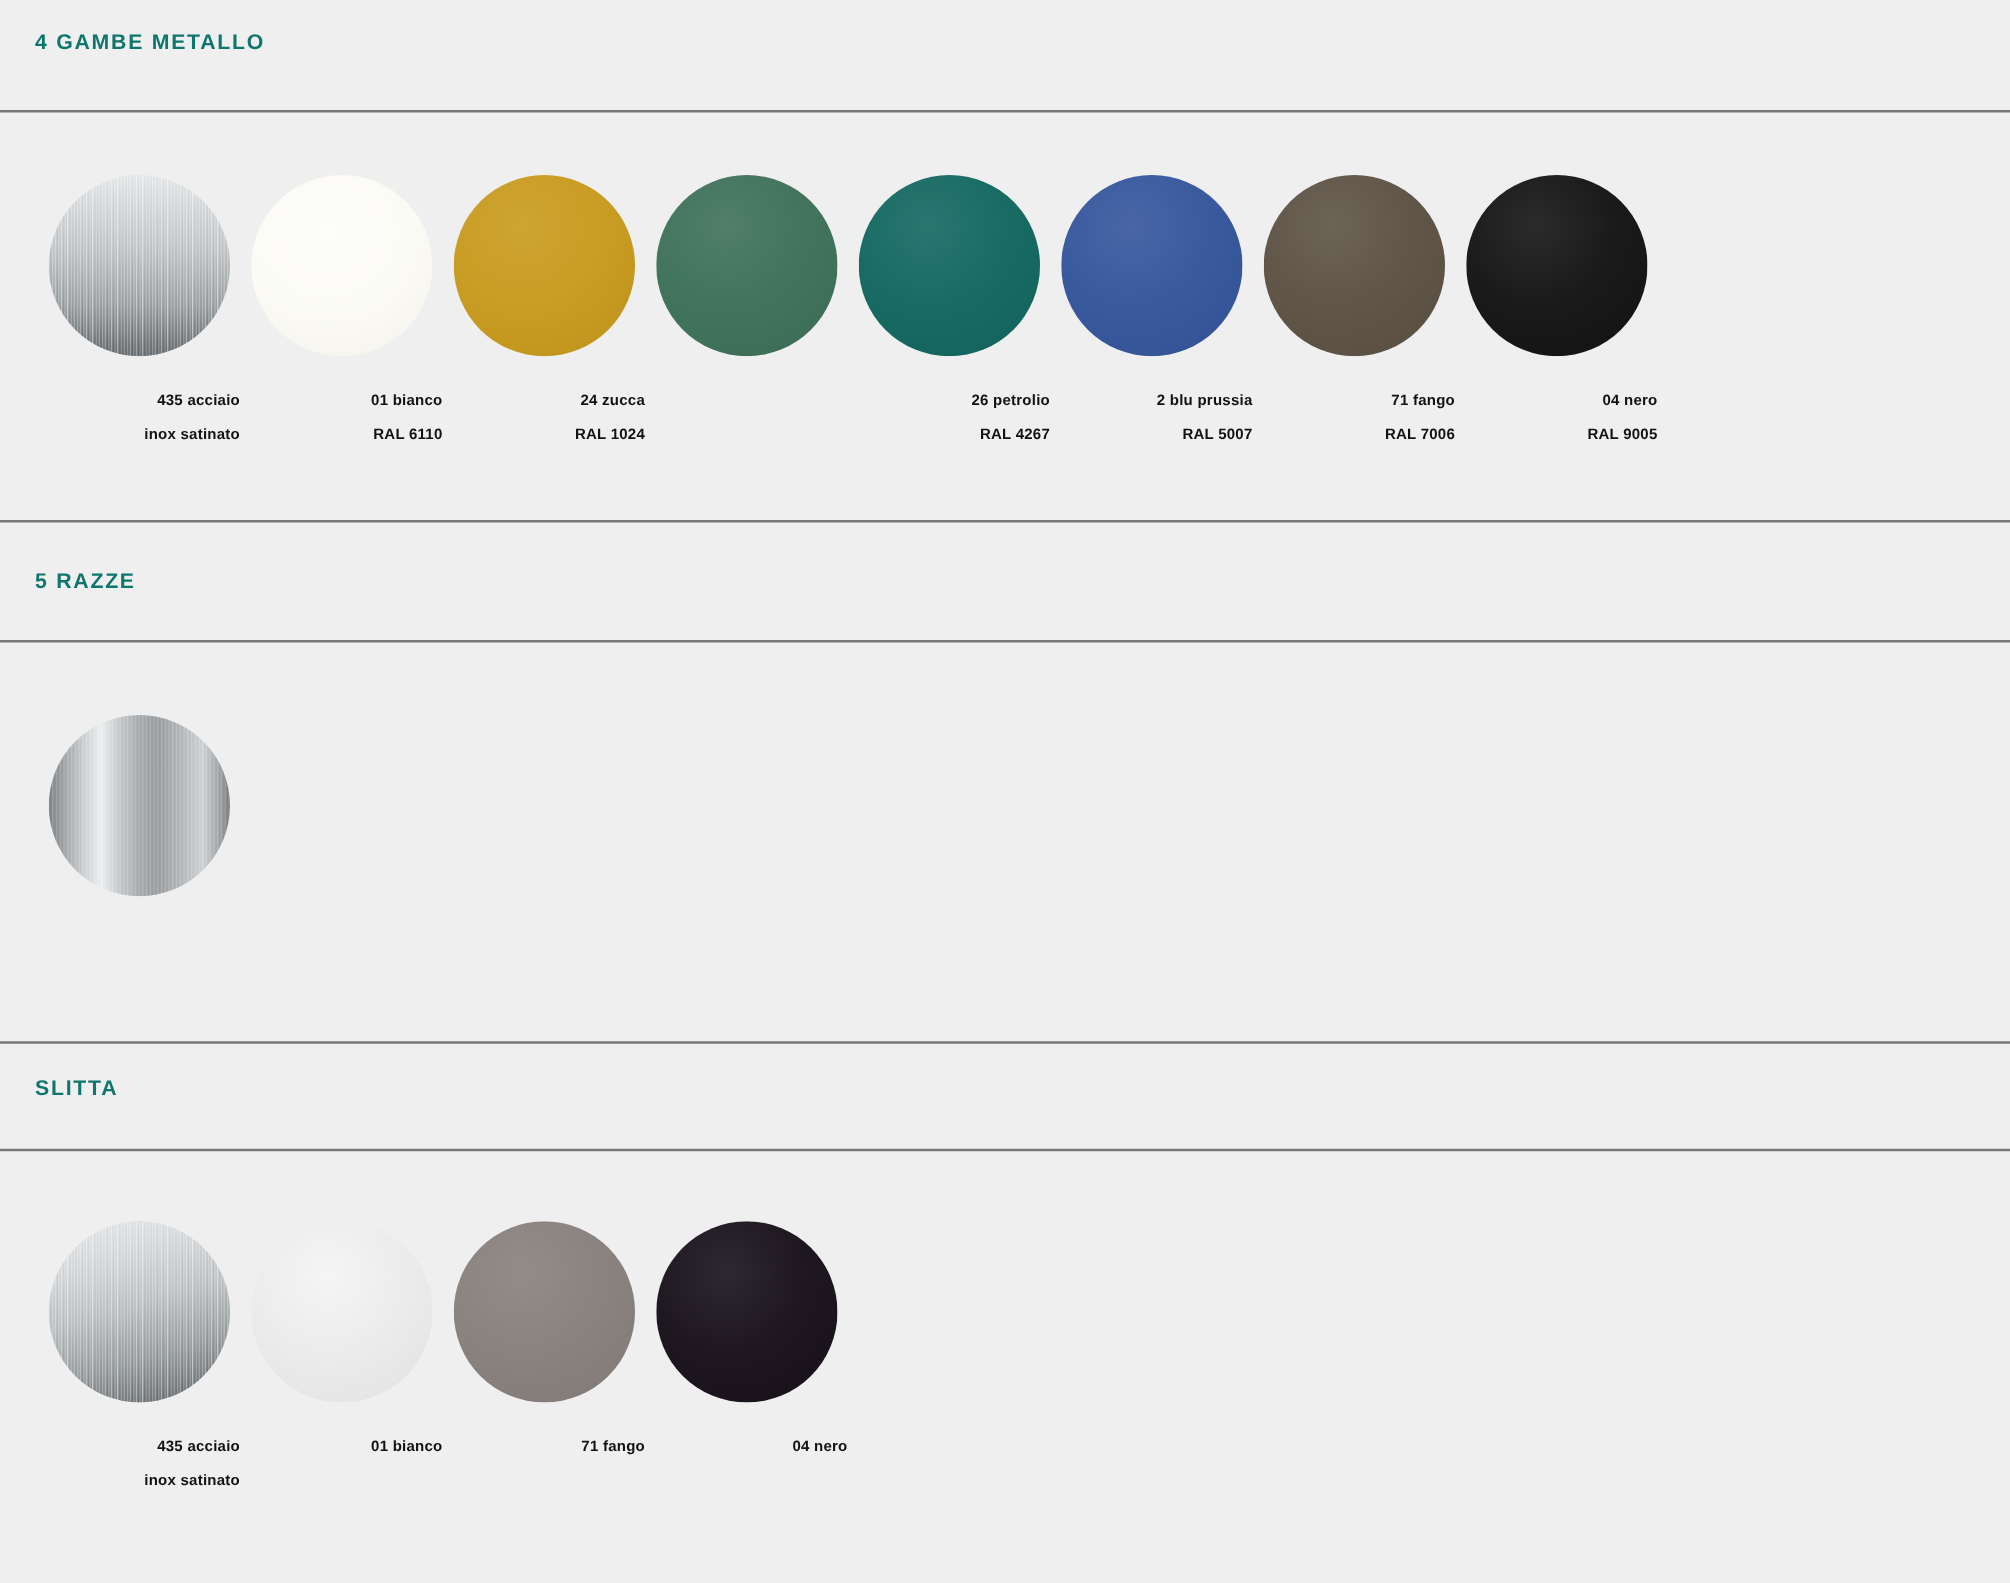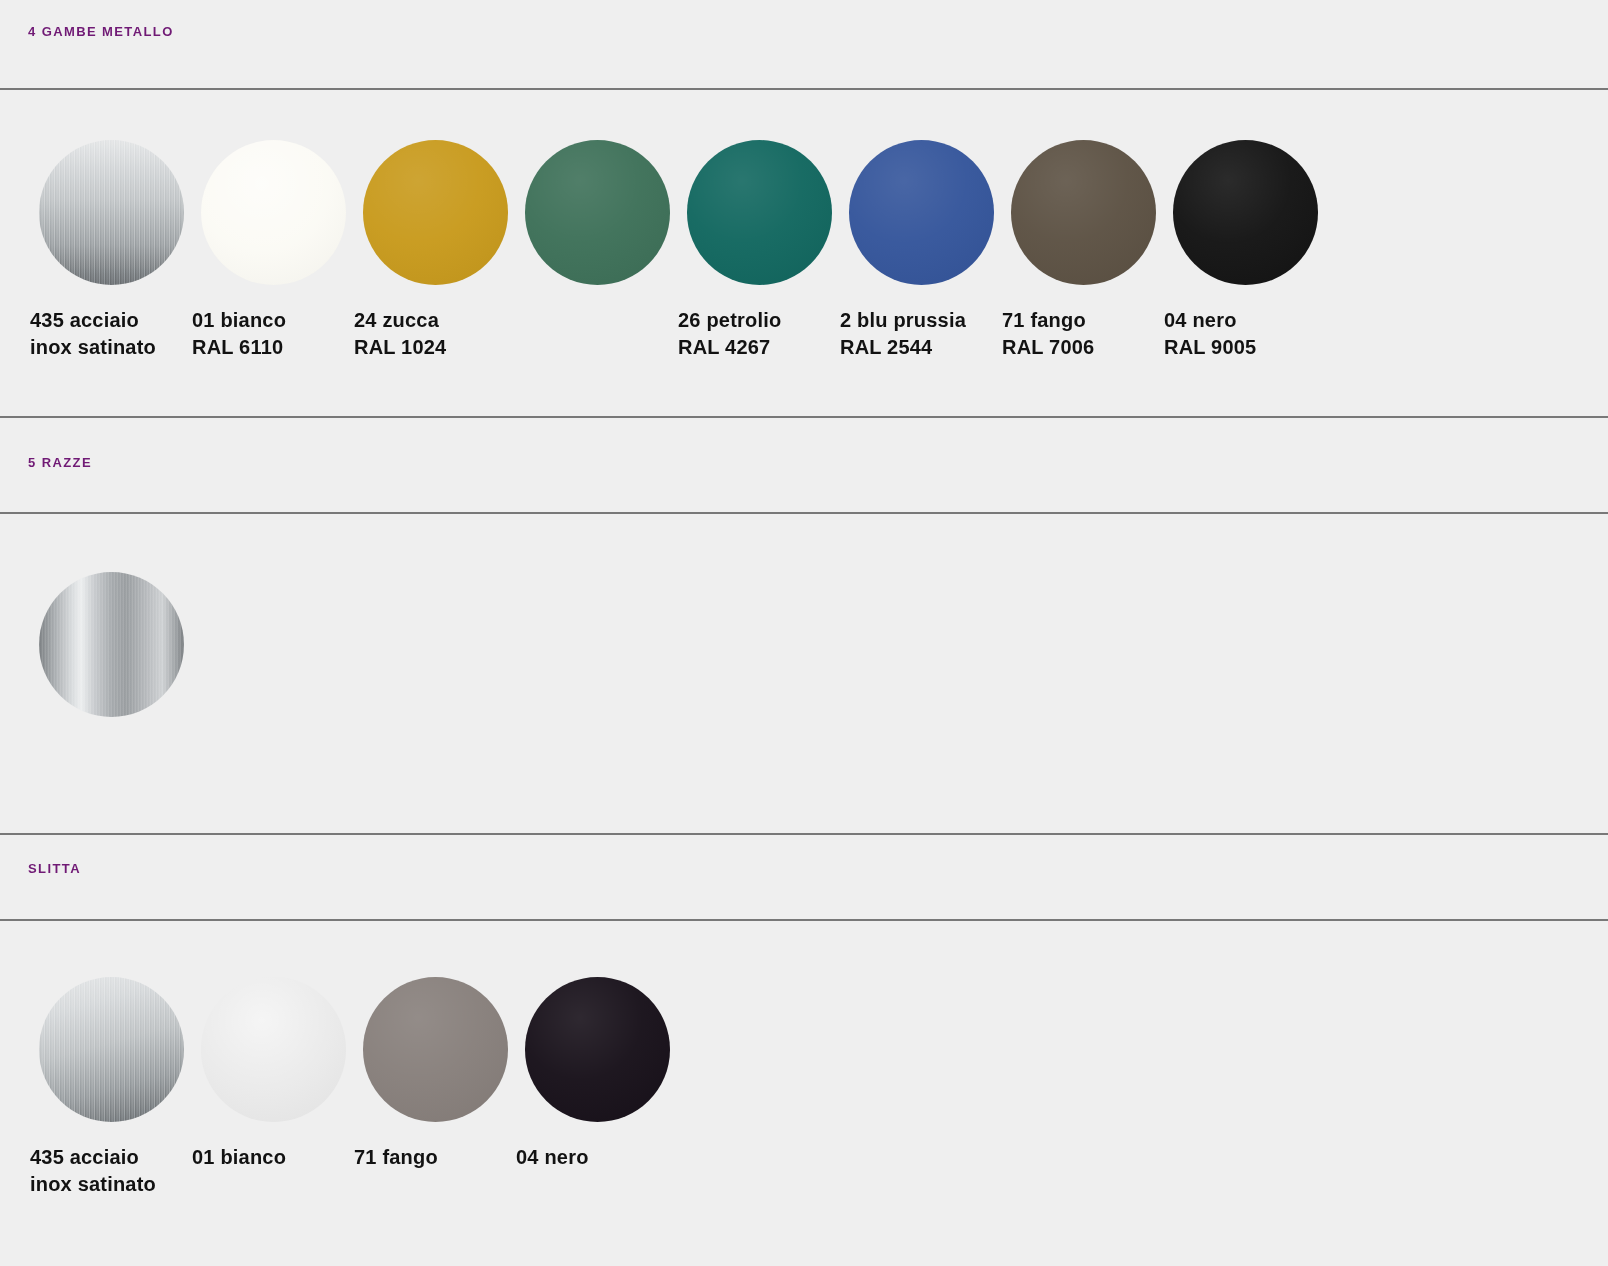--- a/index.html
+++ b/index.html
@@ -16,24 +16,24 @@
     overflow: hidden;
     position: relative;
   }
 
   .page { position: relative; width: 1608px; height: 1266px; }
 
   
   .section-title {
     position: absolute;
     left: 28px;
-    font-size: 13px;
+    font-size: 17px;
     font-weight: bold;
     letter-spacing: 1.4px;
-    color: #701a75;
+    color: #0f766e;
     white-space: nowrap;
   }
 
   
   .rule {
     position: absolute;
     left: 0;
     width: 1608px;
     height: 2px;
     background: #787878;
@@ -56,24 +56,24 @@
   .disc {
     width: 145px;
     height: 145px;
     border-radius: 50%;
     position: relative;
     overflow: hidden;
     flex: 0 0 auto;
   }
   .disc-label {
     margin-top: 22px;
-    font-size: 20px;
+    font-size: 12px;
     font-weight: bold;
     line-height: 27px;
-    text-align: left;
+    text-align: right;
     color: #121212;
     letter-spacing: 0.2px;
     width: 162px;
   }
 
   
   
   .mat-brushed-steel {
     background-color: #b9bcbe;
     background-image:
@@ -197,21 +197,21 @@
       <div class="disc-label">
         <div>26 petrolio</div>
         <div>RAL 4267</div>
       </div>
     </div>
 
     <div class="swatch">
       <div class="disc mat-flat" style="background-color:#34559b;"></div>
       <div class="disc-label">
         <div>2 blu prussia</div>
-        <div>RAL 2544</div>
+        <div>RAL 5007</div>
       </div>
     </div>
 
     <div class="swatch">
       <div class="disc mat-flat" style="background-color:#5c5143;"></div>
       <div class="disc-label">
         <div>71 fango</div>
         <div>RAL 7006</div>
       </div>
     </div>

